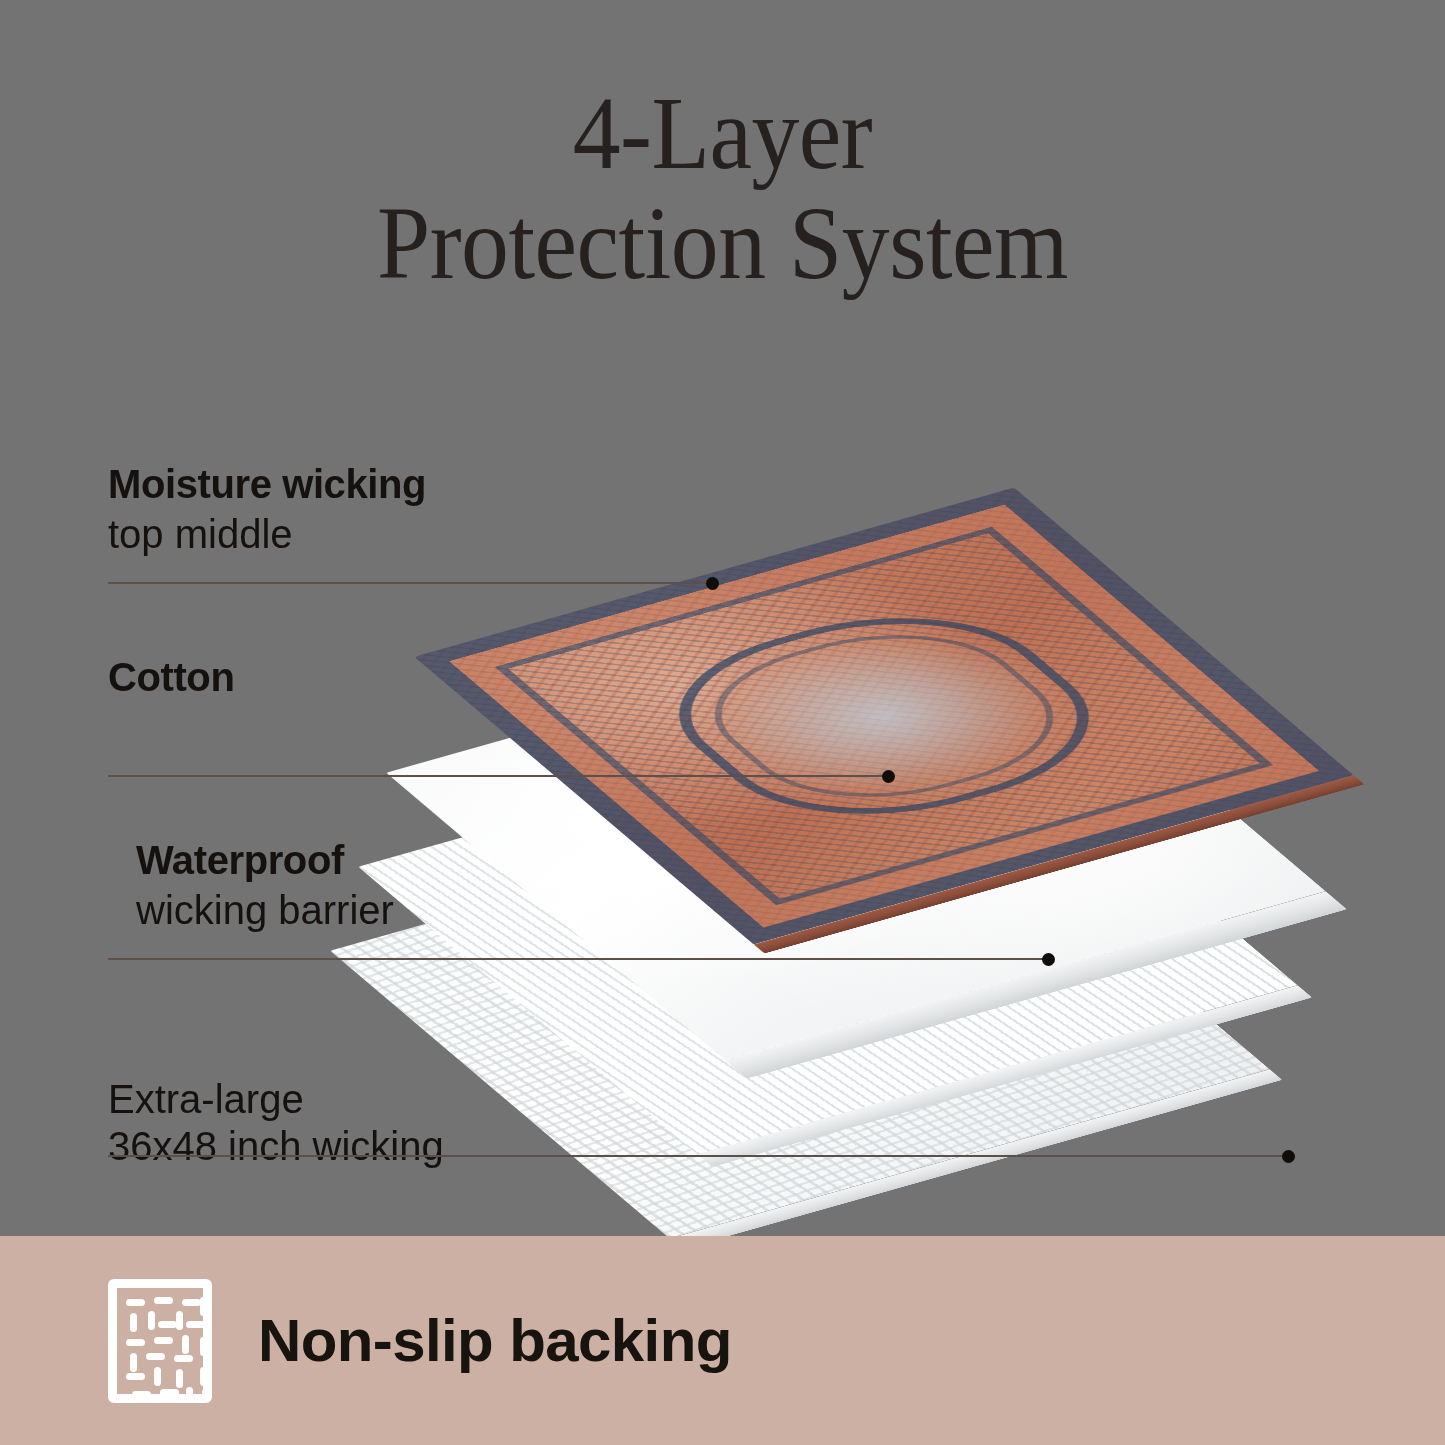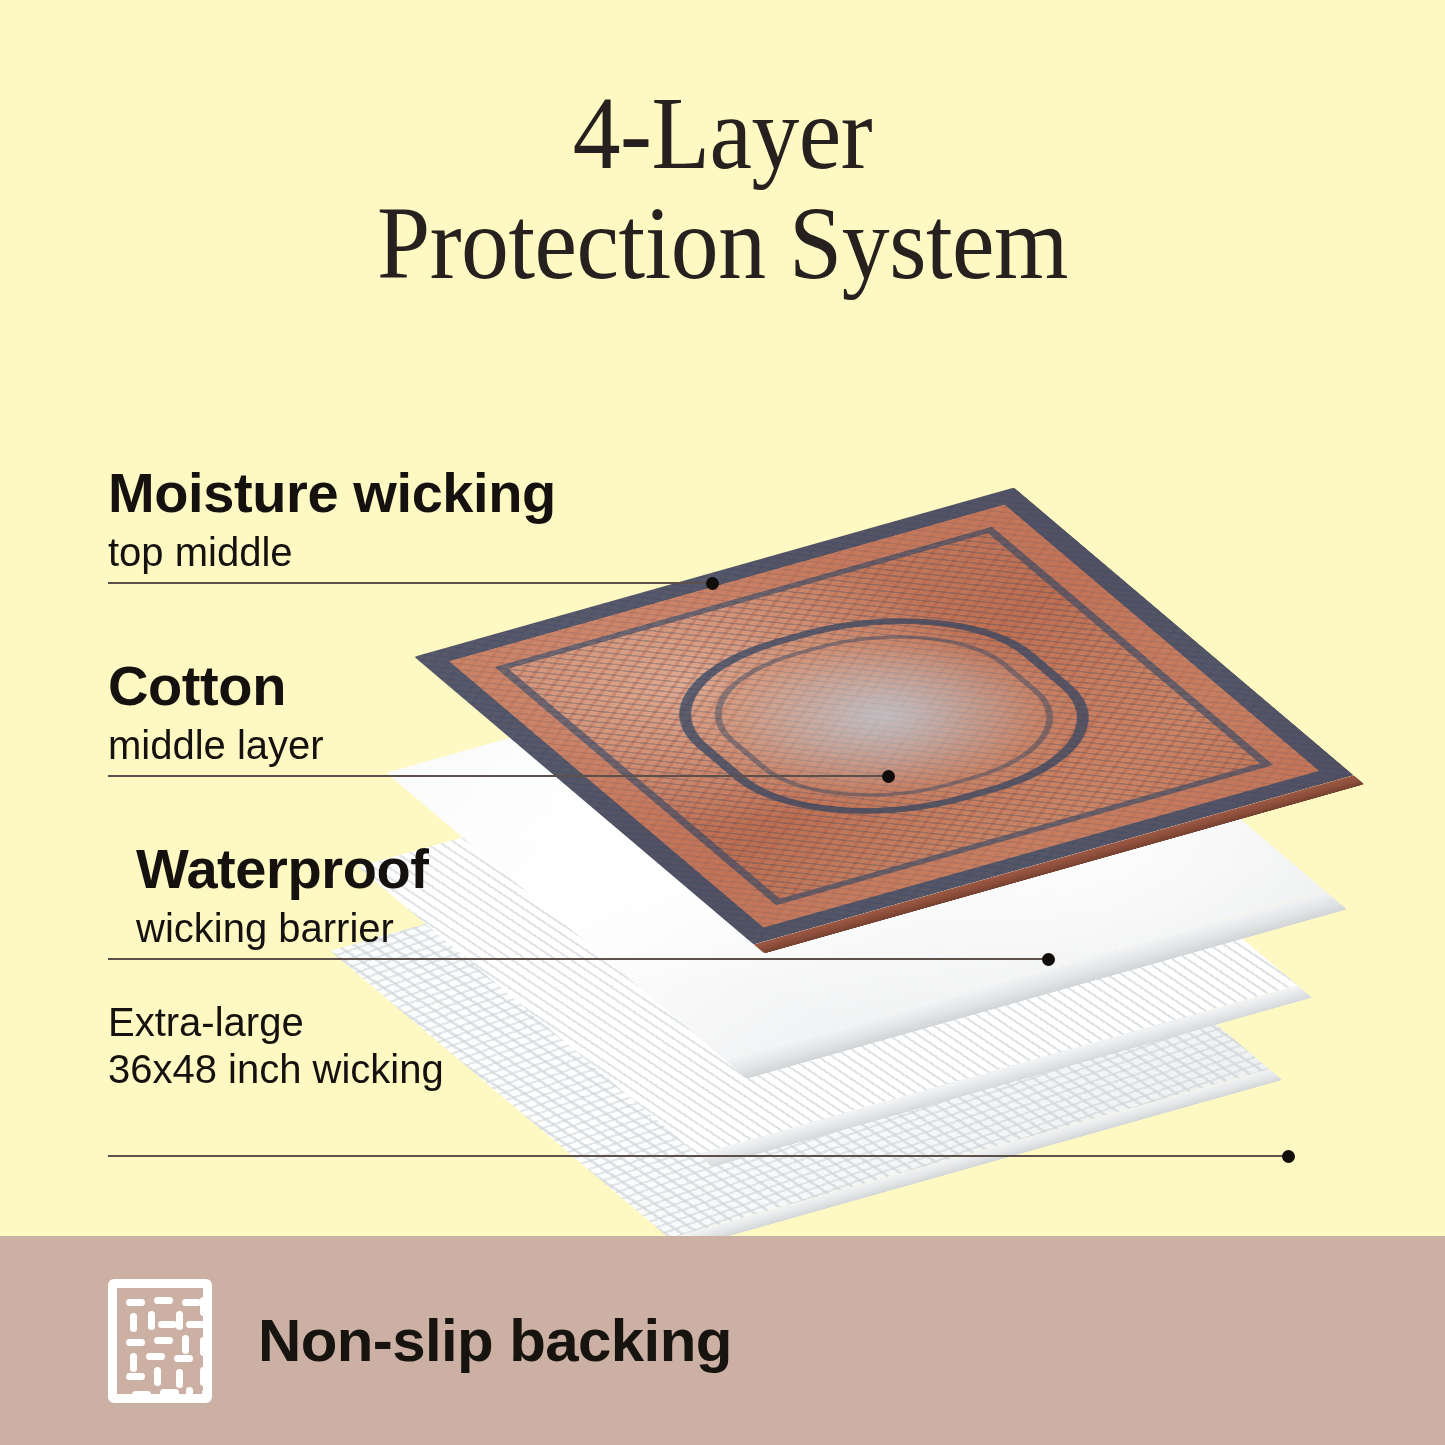--- a/index.html
+++ b/index.html
@@ -10,21 +10,21 @@
     width: 1445px;
     height: 1445px;
     background: #f8e8df;
     font-family: "Liberation Sans", sans-serif;
     overflow: hidden;
   }
   #stage {
     position: relative;
     width: 1445px;
     height: 1445px;
-    background: #fef9c3;
+    background: #737373;
     overflow: hidden;
   }
 
   
   .title-block {
     position: absolute;
     top: 78px;
     left: 0;
     width: 1445px;
     text-align: center;
@@ -41,21 +41,21 @@
   }
   .title-line.l2 { font-size: 104px; }
 
   
   .label-group {
     position: absolute;
     left: 108px;
     color: #15110f;
   }
   .label-head {
-    font-size: 56px;
+    font-size: 40px;
     font-weight: 700;
     letter-spacing: -0.4px;
     line-height: 1.12;
     white-space: nowrap;
   }
   .label-sub {
     font-size: 40px;
     font-weight: 300;
     letter-spacing: 0px;
     line-height: 1.18;
@@ -301,35 +301,34 @@
   <div class="label-group" style="top:462px;">
     <div class="label-head">Moisture wicking</div>
     <div class="label-sub">top middle</div>
   </div>
   <div class="leader" style="top:582px; width:604px;">
     <span class="dot"></span>
   </div>
 
   <div class="label-group" style="top:655px;">
     <div class="label-head">Cotton</div>
-    <div class="label-sub">middle layer</div>
   </div>
   <div class="leader" style="top:775px; width:780px;">
     <span class="dot"></span>
   </div>
 
   <div class="label-group" style="top:838px;margin-left:28px;">
     <div class="label-head">Waterproof</div>
     <div class="label-sub">wicking barrier</div>
   </div>
   <div class="leader" style="top:958px; width:940px;">
     <span class="dot"></span>
   </div>
 
-  <div class="label-group" style="top:999px;">
+  <div class="label-group" style="top:1076px;">
     <div class="mixed">Extra-large</div>
     <div class="mixed"><b>36x48 inch</b><span> wicking</span></div>
   </div>
   <div class="leader" style="top:1155px; width:1180px;">
     <span class="dot"></span>
   </div>
 
   <div class="banner">
     <div class="banner-icon">
       <div class="weave">

